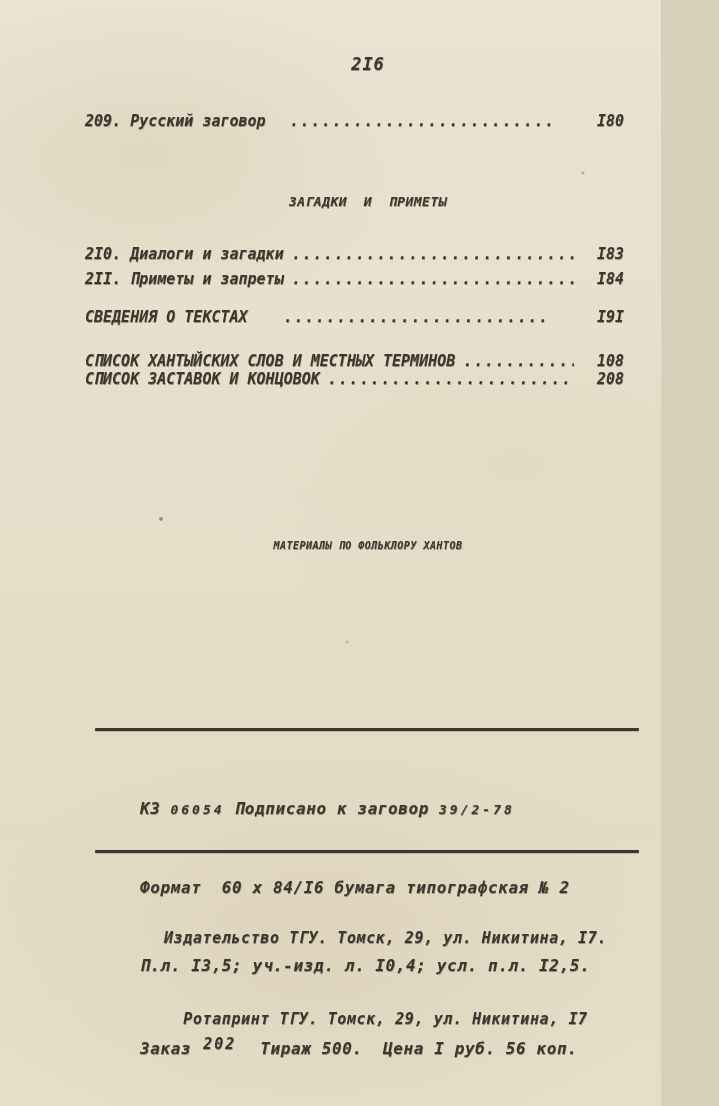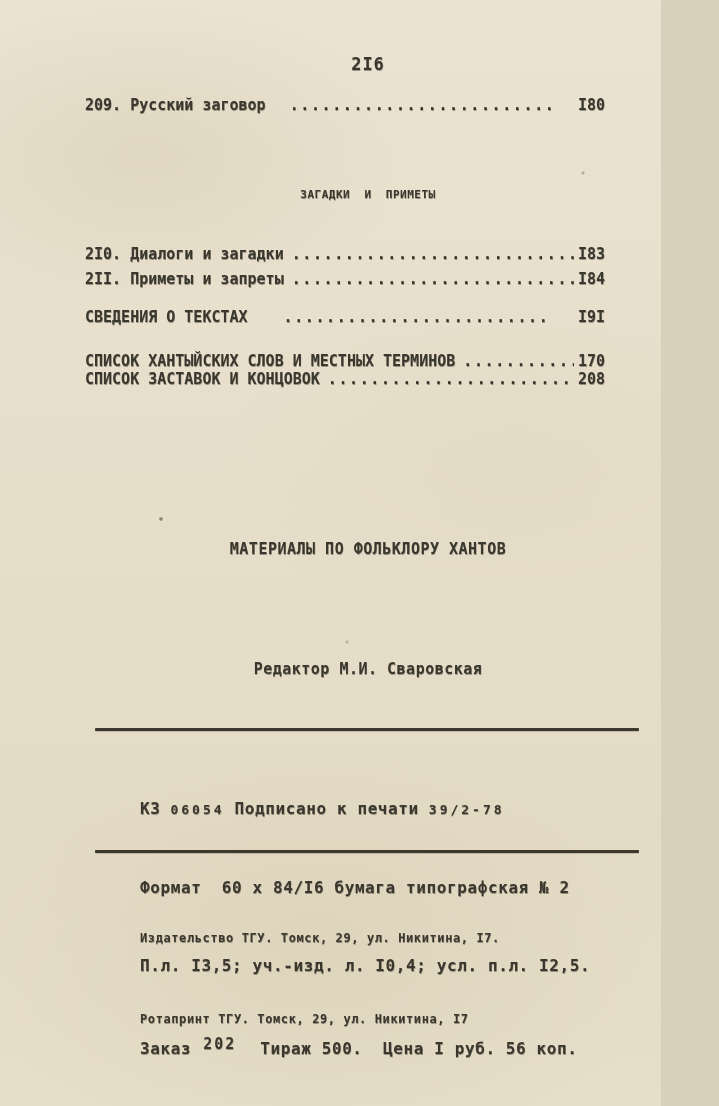--- a/index.html
+++ b/index.html
@@ -18,36 +18,37 @@
     color: #3a372e;
     background-image:
       radial-gradient(circle at 161px 519px, rgba(70,62,48,0.55) 0 1.2px, transparent 2.4px),
       radial-gradient(circle at 583px 173px, rgba(90,80,60,0.35) 0 1px, transparent 2px),
       radial-gradient(circle at 347px 642px, rgba(90,80,60,0.30) 0 1px, transparent 2px),
       radial-gradient(circle at 690px 905px, rgba(90,80,60,0.25) 0 1px, transparent 2px),
       radial-gradient(ellipse 380px 220px at 22% 14%, rgba(213,202,176,0.45), transparent 70%),
       radial-gradient(ellipse 420px 260px at 78% 42%, rgba(223,213,189,0.40), transparent 70%),
       radial-gradient(ellipse 500px 300px at 48% 86%, rgba(212,200,172,0.40), transparent 70%),
       linear-gradient(180deg, #eae3d1 0%, #e7dfcb 38%, #e4dbc5 75%, #e6dec9 100%);
+    font-style: italic;
   }
   .tw {
     font-weight: 700;
     text-shadow: 0.4px 0.5px 0.6px rgba(56,52,42,0.45);
   }
   
   .centerline {
     position: absolute;
     left: 75px;
     right: 0;
     text-align: center;
     white-space: pre;
   }
   .folio { top: 54px; font-size: 17px; letter-spacing: 1px; }
-  .section-heading { top: 188px; font-size: 11px; letter-spacing: 0.5px; }
-  .series-title { top: 540px; font-size: 15px; letter-spacing: 0.5px; }
+  .section-heading { top: 194px; font-size: 13px; letter-spacing: 0.5px; }
+  .series-title { top: 540px; font-size: 10px; letter-spacing: 0.5px; }
   .editor { top: 660px; font-size: 15px; letter-spacing: 0.5px; }
   
   .toc-row {
     position: absolute;
     left: 85px;
     right: 37px;
     display: flex;
     align-items: baseline;
     font-size: 15px;
   }
@@ -58,24 +59,24 @@
     white-space: nowrap;
     margin: 0 4px 0 8px;
     letter-spacing: 1.6px;
     font-weight: 700;
   }
   .leader::after {
     content: "..........................................................................................";
   }
   .toc-page {
     min-width: 46px;
-    text-align: left;
+    text-align: right;
     white-space: pre;
   }
-  .row-209 { top: 96px; gap: 16px; }
+  .row-209 { top: 112px; gap: 16px; }
   .row-210 { top: 245px; }
   .row-211 { top: 270px; }
   .row-svedeniya { top: 308px; gap: 28px; }
   .row-spisok1 { top: 352px; }
   .row-spisok2 { top: 370px; }
   
   .rule {
     position: absolute;
     left: 95px;
     width: 544px;
@@ -106,24 +107,25 @@
     font-size: 15px;
     letter-spacing: 2px;
     vertical-align: 5px;
     margin: 0 24px 0 12px;
   }
   .imprint {
     position: absolute;
     left: 140px;
     right: 30px;
     top: 871px;
-    font-size: 12px;
+    font-size: 15px;
     line-height: 27px;
     letter-spacing: 0.6px;
     white-space: pre;
+    text-align: center;
   }
 </style>
 </head>
 <body>
 
 <div class="paper">
 
   <div class="centerline folio tw">2I6</div>
 
   <div class="toc-row row-209 tw">
@@ -148,37 +150,36 @@
 
   <div class="toc-row row-svedeniya tw">
     <span class="toc-label">СВЕДЕНИЯ О ТЕКСТАХ</span>
     <span class="leader"></span>
     <span class="toc-page">I9I</span>
   </div>
 
   <div class="toc-row row-spisok1 tw">
     <span class="toc-label">СПИСОК ХАНТЫЙСКИХ СЛОВ И МЕСТНЫХ ТЕРМИНОВ</span>
     <span class="leader"></span>
-    <span class="toc-page">170</span>
+    <span class="toc-page">108</span>
   </div>
 
   <div class="toc-row row-spisok2 tw">
     <span class="toc-label">СПИСОК ЗАСТАВОК И КОНЦОВОК</span>
     <span class="leader"></span>
     <span class="toc-page">208</span>
   </div>
 
   <div class="centerline series-title tw">МАТЕРИАЛЫ ПО ФОЛЬКЛОРУ ХАНТОВ</div>
 
-  <div class="centerline editor tw">Редактор М.И. Сваровская</div>
 
   <div class="rule rule-top"></div>
 
   <div class="colophon tw">
-    <div><span>КЗ</span><span class="stamp">06054</span><span>Подписано к печати</span><span class="stamp">39/2-78</span></div>
+    <div><span>КЗ</span><span class="stamp">06054</span><span>Подписано к заговор</span><span class="stamp">39/2-78</span></div>
     <div>Формат  60 х 84/I6 бумага типографская № 2</div>
     <div>П.л. I3,5; уч.-изд. л. I0,4; усл. п.л. I2,5.</div>
     <div><span>Заказ</span><span class="sup-stamp">202</span><span>Тираж 500.  Цена I руб. 56 коп.</span></div>
   </div>
 
   <div class="rule rule-bottom"></div>
 
   <div class="imprint tw">
     <div>Издательство ТГУ. Томск, 29, ул. Никитина, I7.</div>
     <div>Ротапринт ТГУ. Томск, 29, ул. Никитина, I7</div>

